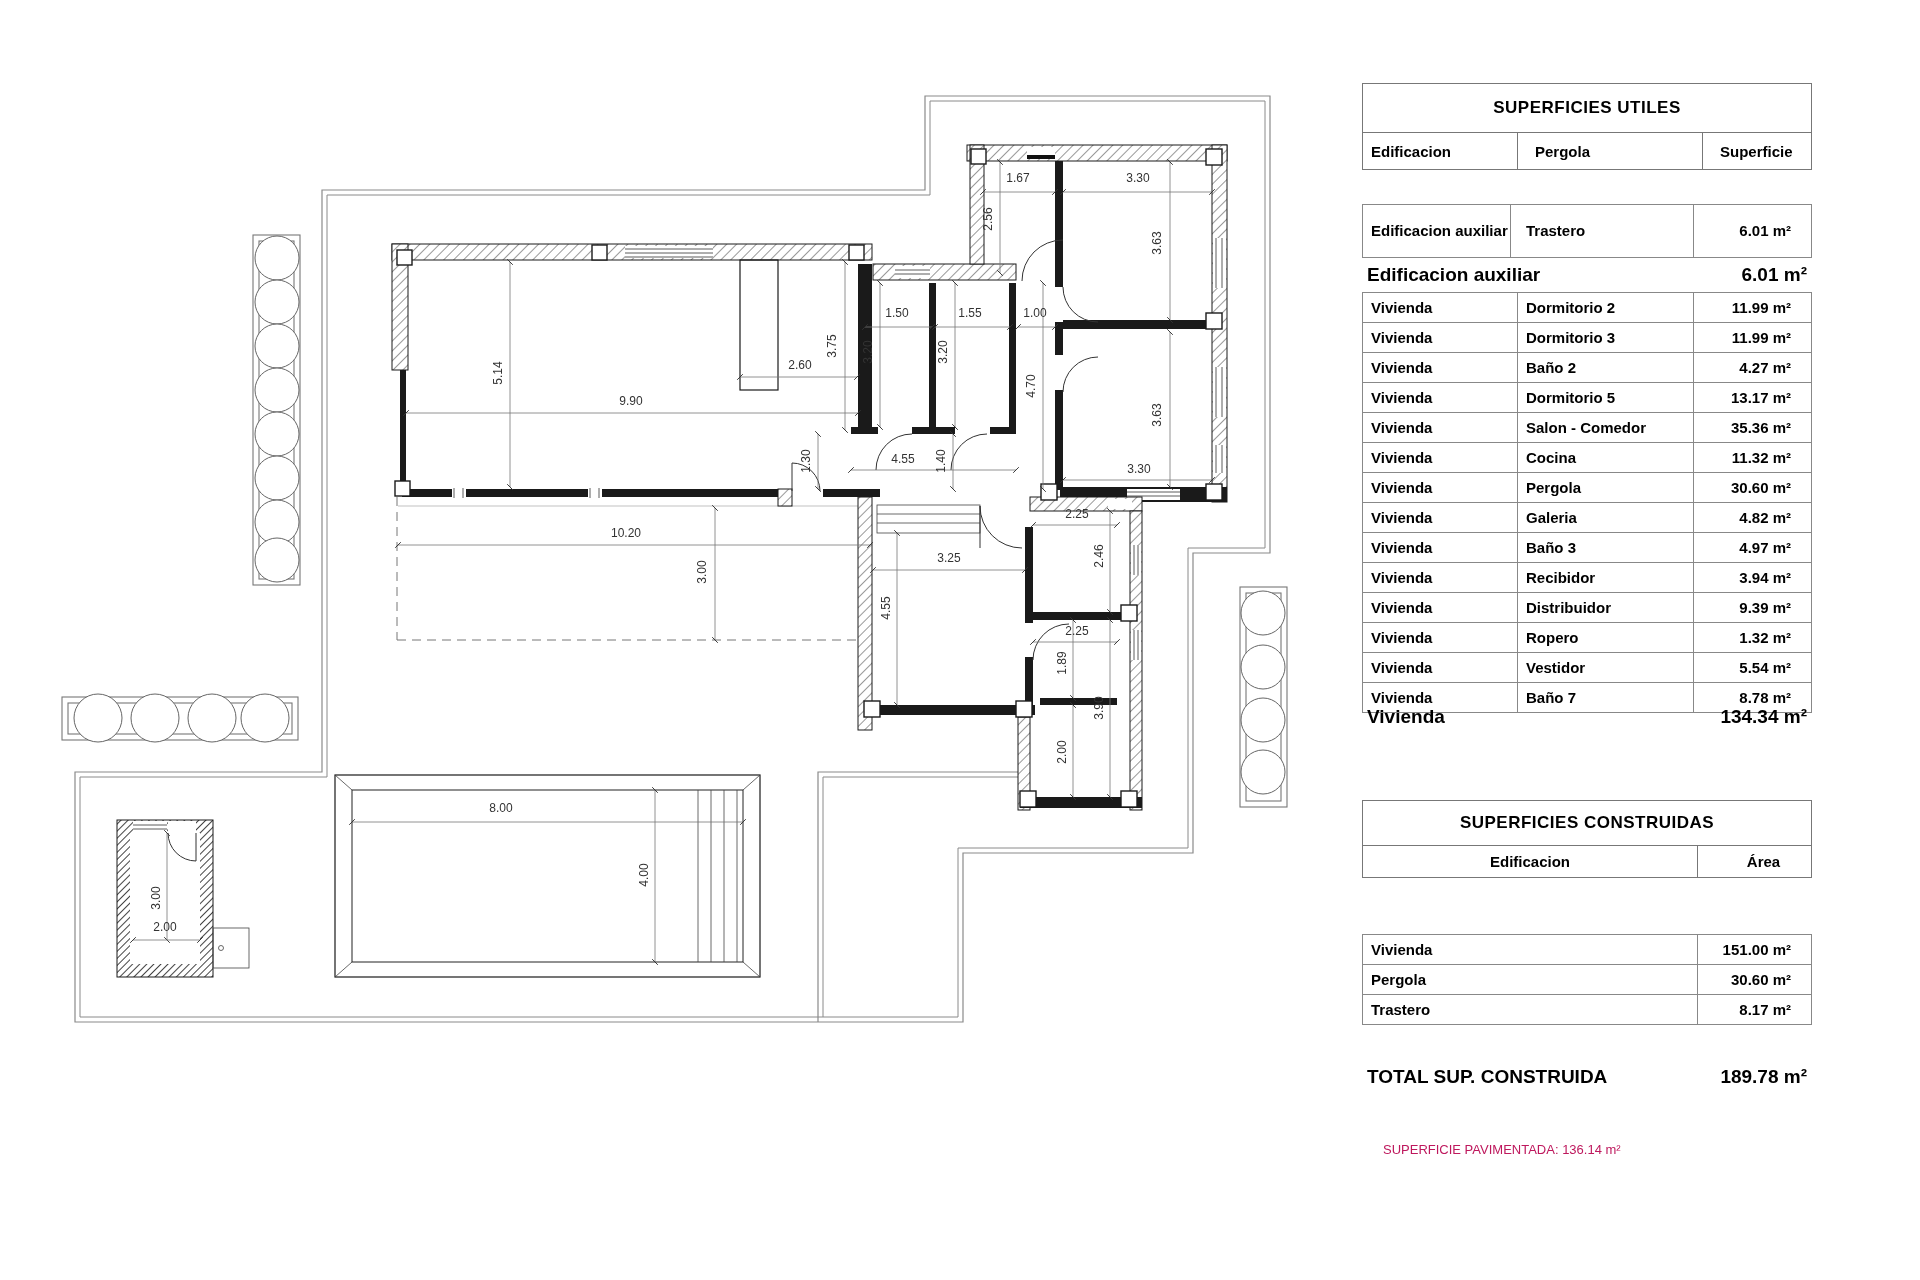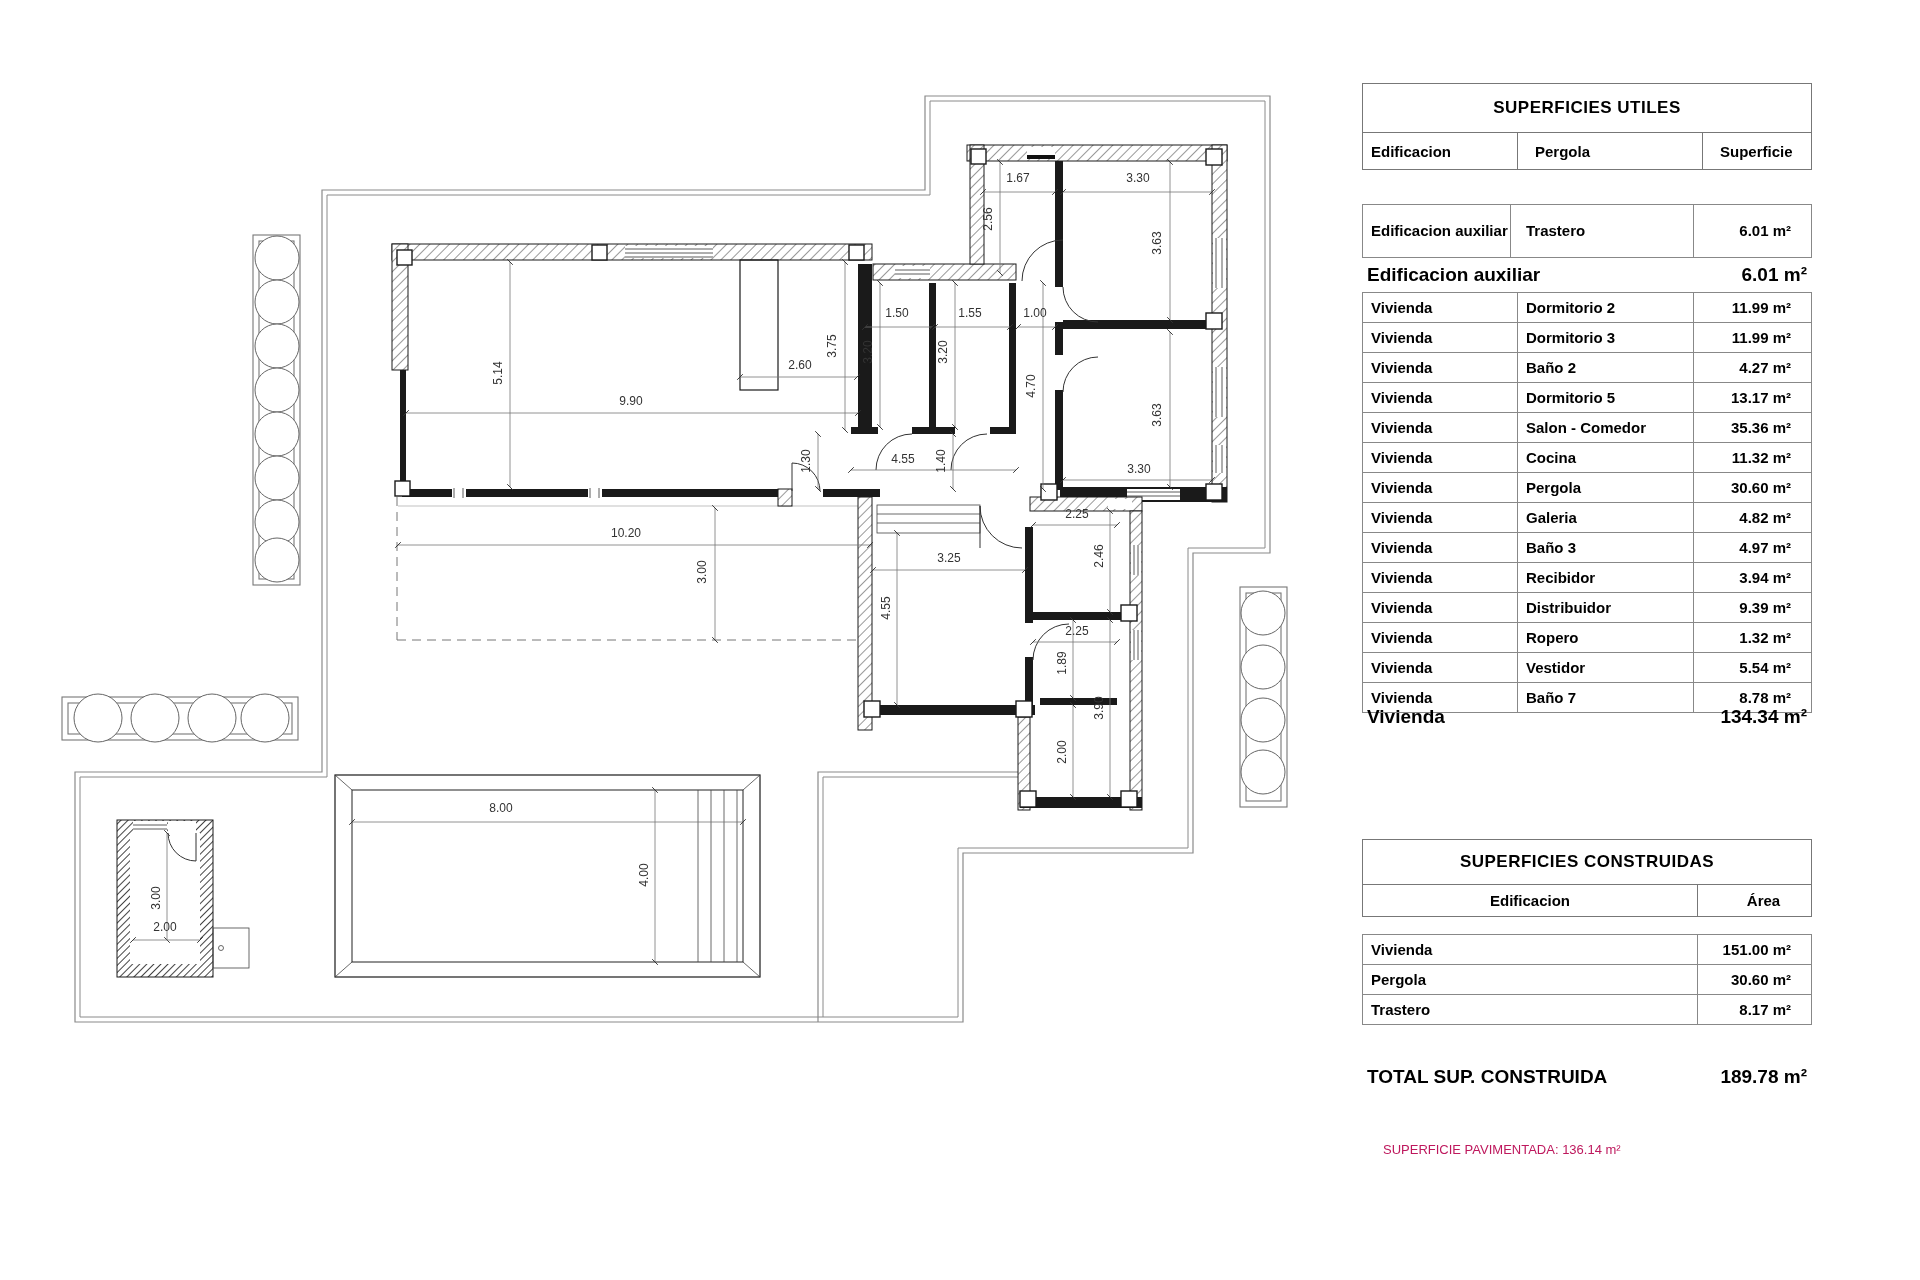--- a/index.html
+++ b/index.html
@@ -409,21 +409,21 @@
       </div>
     </div>
 
 <div class="tblbox" style="top:700px">
   <div class="sumrow">
     <span>Vivienda</span>
     <span>134.34 m²</span>
   </div>
 </div>
 
-<div class="tblbox" style="top:839px">
+<div class="tblbox" style="top:800px">
   <div class="title-row" style="height:44px">SUPERFICIES CONSTRUIDAS</div>
   <div class="hdr-row g2" style="height:31px">
     <div class="hc center">Edificacion</div>
     <div class="hc center">Área</div>
   </div>
 </div>
 
 <div class="tblbox" style="top:935px" id="construidas-rows">
       <div class="trow g2">
         <div class="tcell">Vivienda</div>

